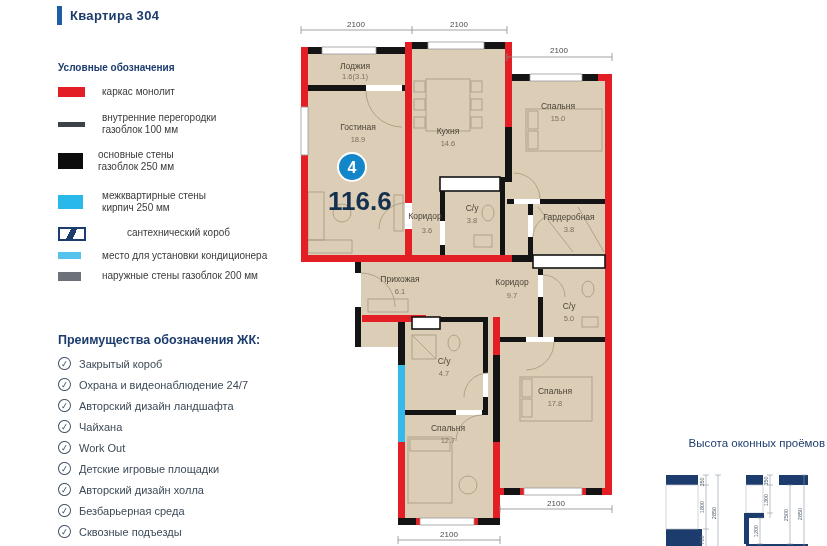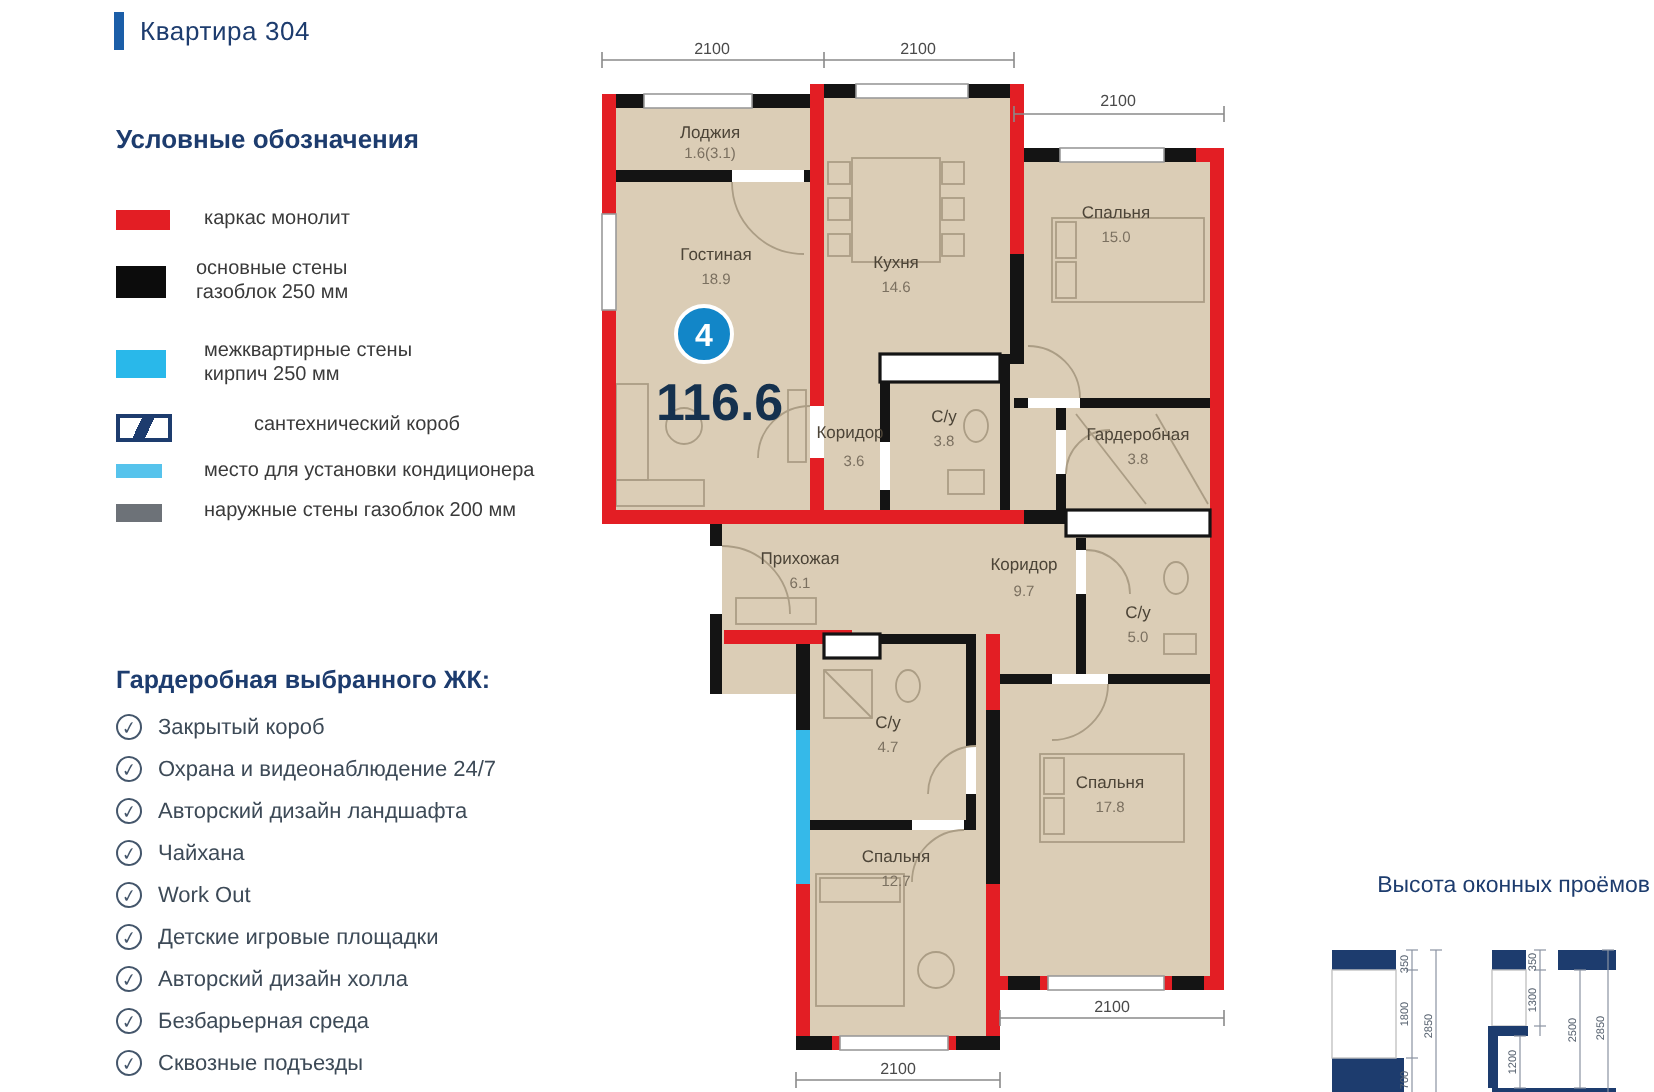--- a/index.html
+++ b/index.html
@@ -1,24 +1,24 @@
 <!DOCTYPE html>
 <html><head>
 <meta charset="utf-8">
 <style>
   html,body{margin:0;padding:0;background:#fff;}
   .canvas{position:relative;width:827px;height:546px;background:#ffffff;overflow:hidden;
           font-family:"Liberation Sans",sans-serif;color:#333;}
   
   .hdr{position:absolute;left:57px;top:6px;display:flex;align-items:center;gap:8px;}
   .hdr-bar{width:5px;height:19px;background:#1b5ea8;}
-  .hdr-title{font-size:13px;font-weight:normal;color:#1d3c6e;letter-spacing:.3px;}
+  .hdr-title{font-size:13px;font-weight:bold;color:#1d3c6e;letter-spacing:.3px;}
   
   .legend{position:absolute;left:58px;top:62px;width:235px;}
-  .legend-title{font-size:13px;font-weight:bold;color:#1d3c6e;margin-bottom:27px;}
+  .legend-title{font-size:10px;font-weight:bold;color:#1d3c6e;margin-bottom:13px;}
   .lrow{display:flex;align-items:center;gap:14px;margin-top:11px;}
   .lrow.tall{align-items:center;}
   .sw{flex:0 0 30px;display:flex;justify-content:flex-start;}
   .ltxt{font-size:10px;line-height:1.25;color:#3a3a3a;}
   .sw-red{width:27px;height:10px;background:#e31e24;}
   .sw-part{width:27px;height:5px;background:#3d4248;}
   .sw-black{width:25px;height:16px;background:#0c0c0c;}
   .sw-cyan{width:25px;height:14px;background:#29b8ea;}
   .sw-duct{width:24px;height:10px;border:2px solid #1d3c6e;background:
       linear-gradient(115deg,#fff 38%,#1d3c6e 38%,#1d3c6e 60%,#fff 60%);}
@@ -55,20 +55,29 @@
   <div class="legend">
     <div class="legend-title">Условные обозначения</div>
 
     <div class="lrow">
       <span class="sw">
           <span class="sw-red"></span>
         </span>
       <span class="ltxt">каркас монолит</span>
     </div>
 
+    <div class="lrow" style="margin-top:13px;">
+      <span class="sw">
+          <span class="sw-part"></span>
+        </span>
+      <span class="ltxt">
+        <div>внутренние перегородки</div>
+        <div>газоблок 100 мм</div>
+      </span>
+    </div>
 
     <div class="lrow tall" style="margin-top:12px;gap:10px;">
       <span class="sw">
           <span class="sw-black"></span>
         </span>
       <span class="ltxt">
         <div>основные стены</div>
         <div>газоблок 250 мм</div>
       </span>
     </div>
@@ -99,21 +108,21 @@
 
     <div class="lrow" style="margin-top:8px;">
       <span class="sw">
           <span class="sw-gray"></span>
         </span>
       <span class="ltxt">наружные стены газоблок 200 мм</span>
     </div>
   </div>
 
   <div class="adv">
-    <div class="adv-title">Гардеробная выбранного ЖК:</div>
+    <div class="adv-title">Преимущества обозначения ЖК:</div>
     <div class="adv-item">
       <span class="chk">✓</span>
       <span>Закрытый короб</span>
       </div>
     <div class="adv-item">
       <span class="chk">✓</span>
       <span>Охрана и видеонаблюдение 24/7</span>
       </div>
     <div class="adv-item">
       <span class="chk">✓</span>

